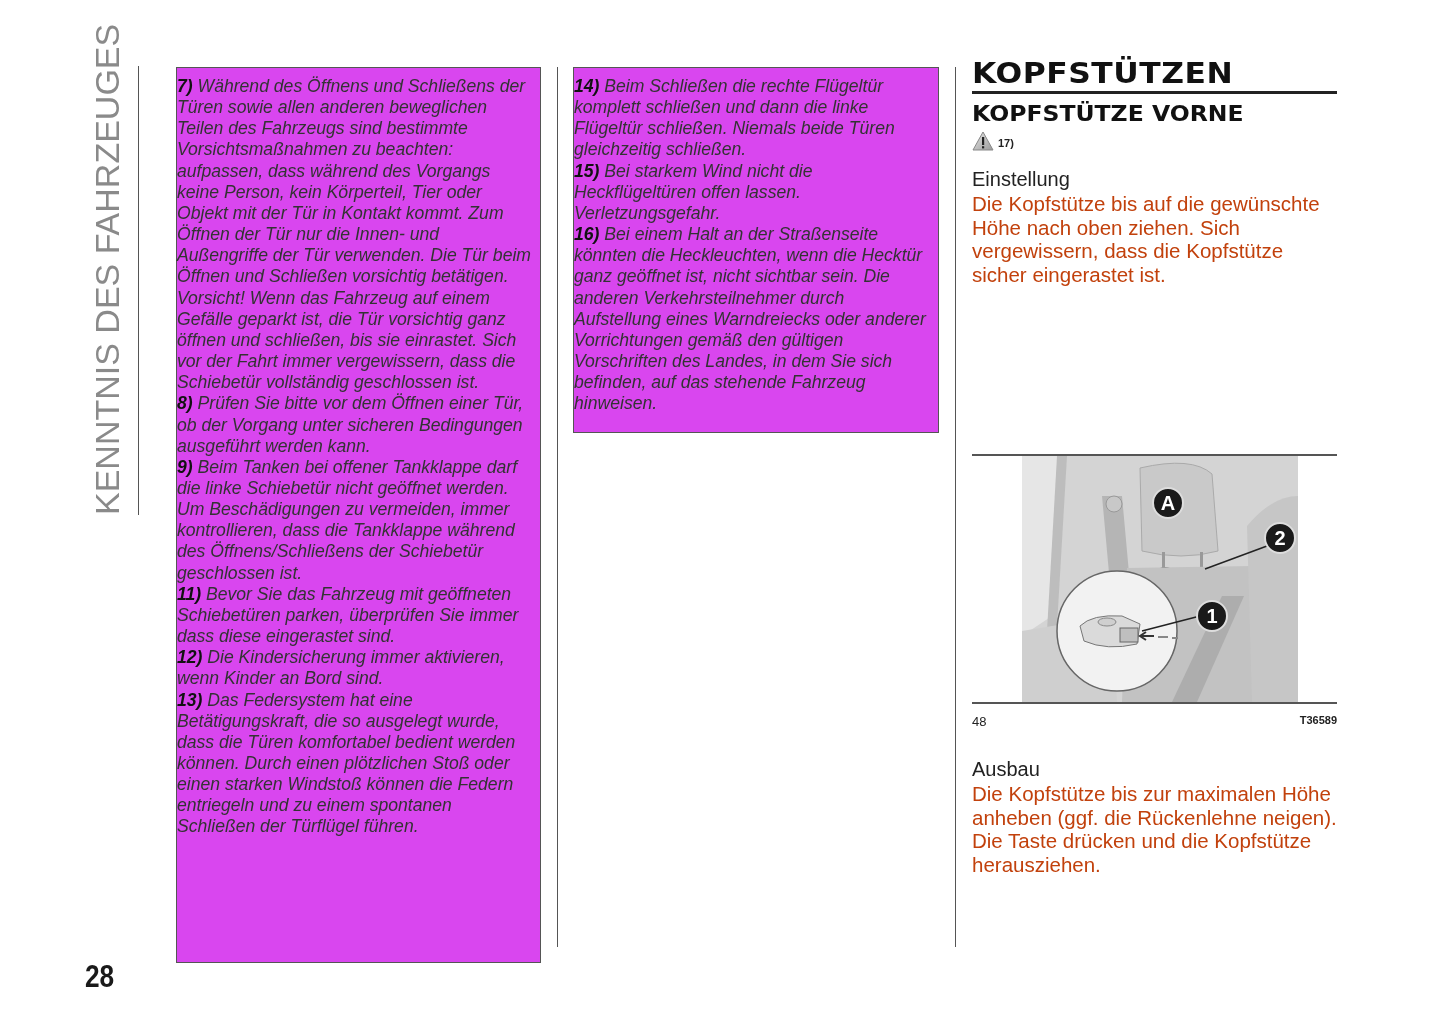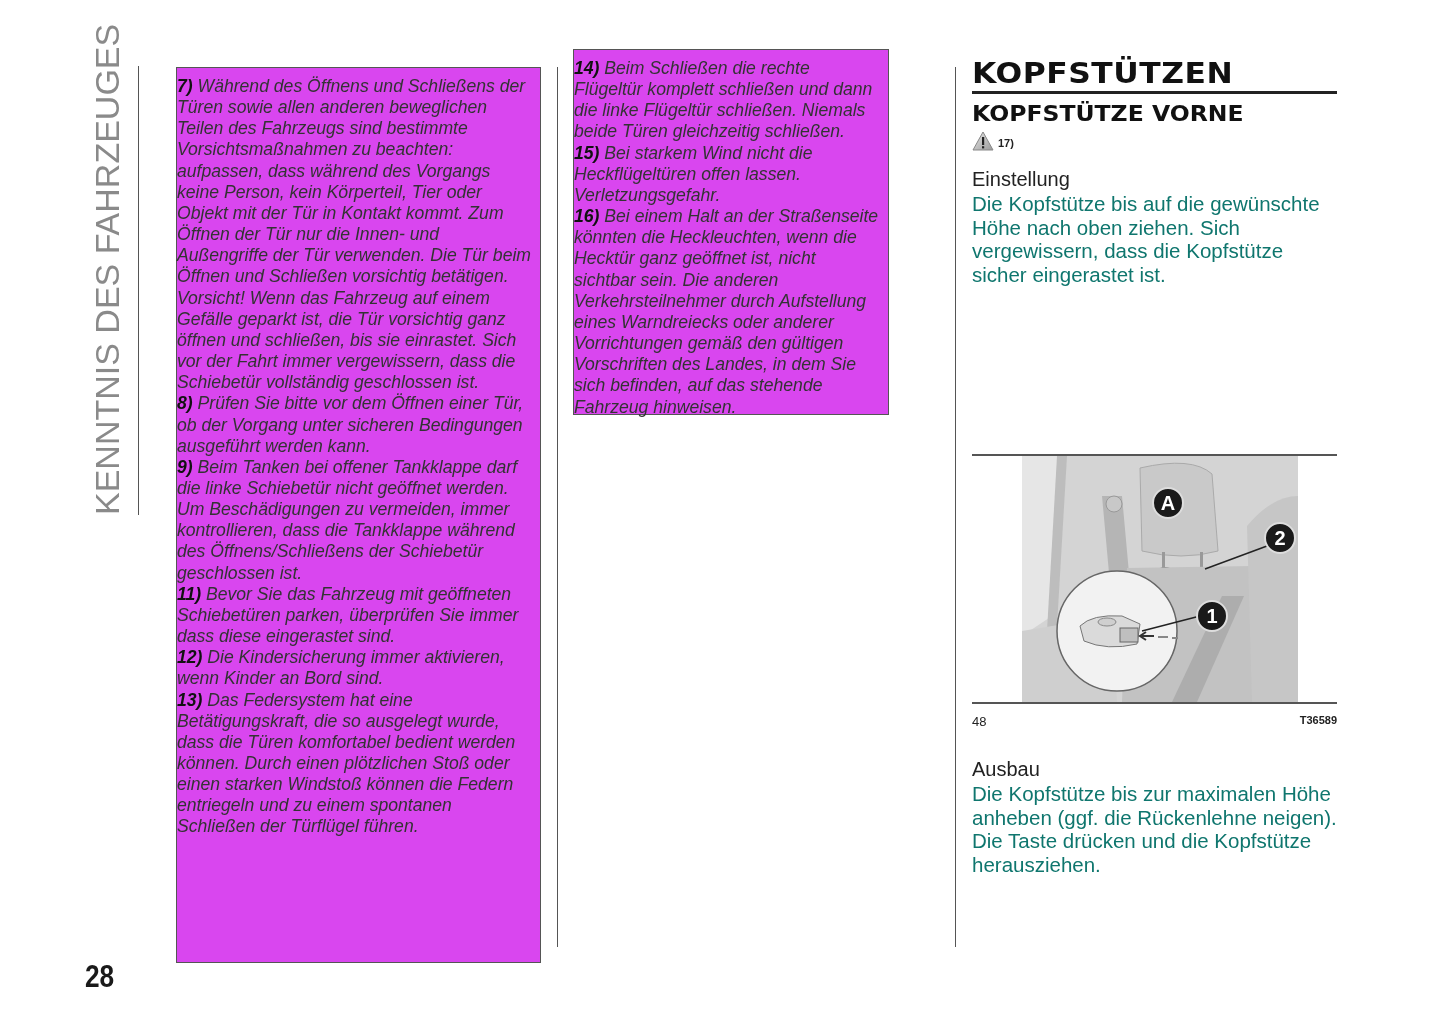--- a/index.html
+++ b/index.html
@@ -24,39 +24,39 @@
     font-family: "Liberation Sans", sans-serif; transform: scaleX(0.82); transform-origin: left;
   }
   .warn-box {
     position: absolute; border: 1.5px solid #555; background: #d946ef; box-sizing: border-box;
     padding: 8px 6px 0 0;
     font-style: italic; font-size: 17.6px; line-height: 21.15px; color: #333;
   }
   .warn-box p { margin: 0; }
   .warn-box b { font-weight: bold; color: #111; }
   #box1 { left: 176px; top: 67px; width: 365px; height: 896px; }
-  #box2 { left: 573px; top: 49px; width: 316px; height: 366px; }
+  #box2 { left: 573px; top: 67px; width: 366px; height: 366px; }
   .vrule { position: absolute; width: 1px; background: #555; }
   #vr1 { left: 557px; top: 67px; height: 880px; }
   #vr2 { left: 955px; top: 67px; height: 880px; }
   .right-col { position: absolute; left: 972px; top: 56px; width: 365px; }
   .h1 {
     font-family: "DejaVu Sans", sans-serif; font-weight: bold; font-size: 28px; color: #111;
     letter-spacing: 0.5px; transform: scaleX(1.12); transform-origin: left; white-space: nowrap;
     line-height: 36px;
   }
   .h1-rule { height: 3px; background: #222; width: 365px; margin-top: -1px; }
   .h2 {
     font-family: "DejaVu Sans", sans-serif; font-weight: bold; font-size: 21px; color: #111;
     transform: scaleX(1.12); transform-origin: left; white-space: nowrap; margin-top: 6px; line-height: 28px;
   }
   .ref-row { display: flex; align-items: center; margin-top: 4px; height: 22px; }
   .ref-row .num { font-size: 11px; font-weight: bold; margin-left: 4px; color: #222; }
   .h3 { font-weight: normal; font-size: 20px; color: #222; margin-top: 12px; line-height: 26px; }
-  .body-text { font-size: 20.5px; line-height: 23.5px; color: #0f766e; margin: 0; }
+  .body-text { font-size: 20.5px; line-height: 23.5px; color: #c2410c; margin: 0; }
   .body-text + .body-text { margin-top: 6px; }
   .figure { position: absolute; left: 972px; top: 454px; width: 365px; }
   .fig-rule { height: 2px; background: #555; width: 365px; }
   .fig-img { width: 276px; height: 246px; margin-left: 50px; display: block; }
   .fig-caption { display: flex; justify-content: space-between; margin-top: 10px; font-size: 13px; color: #222; }
   .fig-caption .code { font-weight: bold; font-size: 11px; }
   .ausbau { position: absolute; left: 972px; top: 756px; width: 370px; }
   .ausbau .h3 { margin-top: 0; }
 </style>
 </head>

